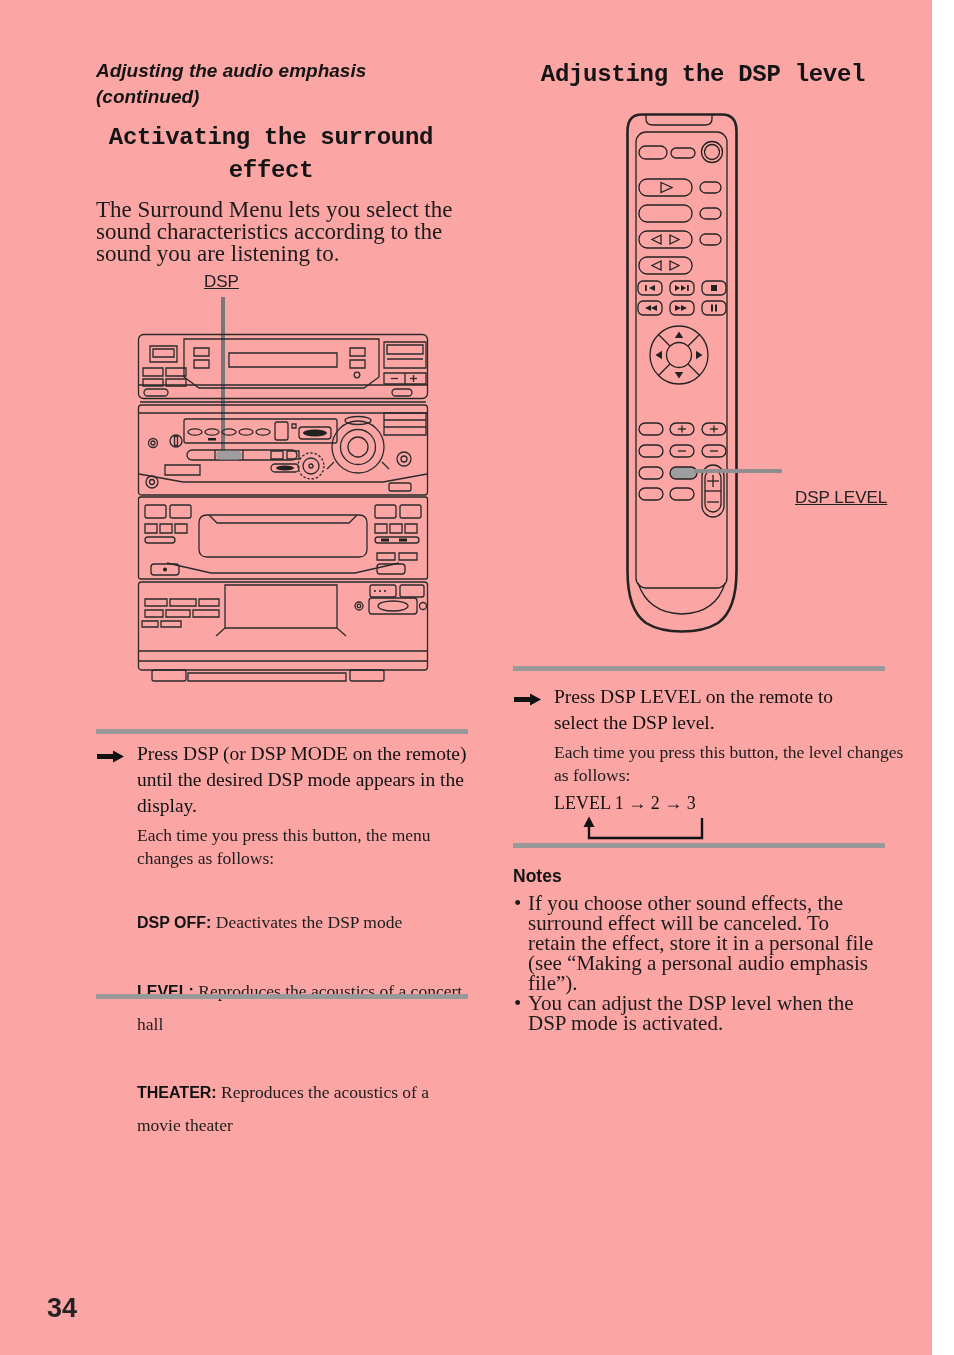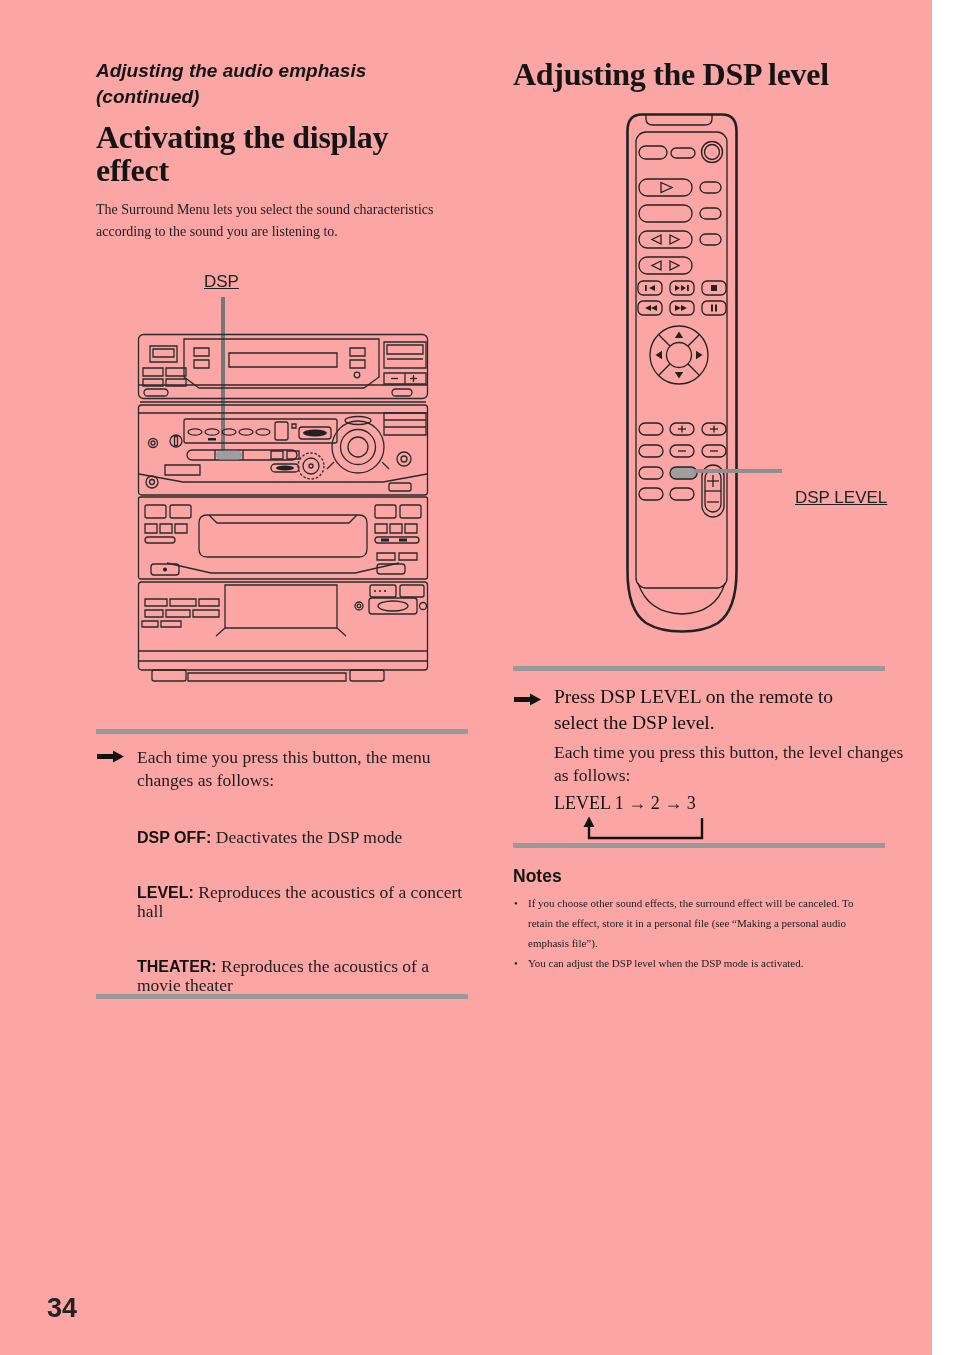--- a/index.html
+++ b/index.html
@@ -1,51 +1,51 @@
 <!DOCTYPE html>
 <html><head>
 <meta charset="utf-8">
 <style>
   html,body{margin:0;padding:0;background:#fff;}
   #page{position:relative;width:932px;height:1355px;background:#fca5a5;overflow:hidden;
         font-family:"Liberation Serif",serif;color:#1a1a1a;}
   .abs{position:absolute;}
   .rule{background:#999999;height:5px;}
-  .h1{font-family:Liberation Serif, serif;font-weight:bold;font-size:32px;
-      line-height:33px;color:#141414;letter-spacing:-0.3px;}
+  .h1{font-family:Liberation Mono, monospace;font-weight:bold;font-size:24px;
+      line-height:33px;color:#141414;letter-spacing:-0.3px;text-align:center;}
   .cont{font-family:"Liberation Sans",sans-serif;font-weight:bold;font-style:italic;
         font-size:19px;line-height:26px;color:#141414;}
-  .body-text{font-size:14px;line-height:22px;color:#1c1c1c;}
+  .body-text{font-size:23px;line-height:22px;color:#1c1c1c;}
   .step-block{position:absolute;width:372px;}
   .step-arrow{position:absolute;left:0;top:8px;}
   .step-content{margin-left:41px;}
   .step-instruction{font-size:19.5px;line-height:26px;color:#111;}
   .step-detail{font-size:17.5px;line-height:23px;margin-top:5px;color:#1c1c1c;}
-  .mode-line{font-size:17.5px;line-height:19px;color:#1c1c1c;margin-top:36px;}
+  .mode-line{font-size:17.5px;line-height:32px;color:#1c1c1c;margin-top:36px;}
   .mode-label{font-family:"Liberation Sans",sans-serif;font-weight:bold;font-size:16px;color:#111;}
   .callout-label{font-family:"Liberation Sans",sans-serif;font-size:17px;color:#222;text-decoration:underline;}
   .sequence{font-size:18px;line-height:24px;margin-top:4px;color:#111;}
   .notes-title{font-family:"Liberation Sans",sans-serif;font-weight:bold;font-size:17.5px;color:#141414;}
-  .note-item{position:relative;padding-left:15px;font-size:11px;line-height:20px;color:#1c1c1c;}
+  .note-item{position:relative;padding-left:15px;font-size:21px;line-height:20px;color:#1c1c1c;}
   .note-item::before{content:"•";position:absolute;left:1px;top:0;}
   .pagenum{font-family:"Liberation Sans",sans-serif;font-weight:bold;font-size:27px;color:#222;}
   svg{display:block;}
   .ill line,.ill path,.ill rect,.ill circle,.ill ellipse{vector-effect:non-scaling-stroke;}
 </style>
 </head>
 <body>
 
 <div id="page">
 
   <div class="abs cont" style="left:96px;top:58px;width:340px;">
     <div>Adjusting the audio emphasis</div>
     <div>(continued)</div>
   </div>
 
-  <div class="abs h1" style="left:96px;top:121px;width:350px;">Activating the display effect</div>
+  <div class="abs h1" style="left:96px;top:121px;width:350px;">Activating the surround effect</div>
 
   <div class="abs body-text" style="left:96px;top:199px;width:378px;">The Surround Menu lets you select the sound characteristics according to the sound you are listening to.</div>
 
   <div class="abs callout-label" style="left:204px;top:272px;">DSP</div>
   <div class="abs" style="left:221px;top:297px;width:3.5px;height:159px;background:#777;"></div>
 
   <svg class="abs ill" style="left:137px;top:333px;" width="292" height="350" viewBox="0 0 292 350" fill="none" stroke="#2a2a2a" stroke-width="1.3">
 
     <rect x="1.5" y="1.5" width="289" height="64" rx="5"></rect>
     <line x1="1.5" y1="52" x2="290.5" y2="52"></line>
@@ -172,20 +172,21 @@
     <rect x="51" y="340" width="158" height="8"></rect>
   </svg>
 
   <div class="abs rule" style="left:96px;top:729px;width:372px;"></div>
 
   <div class="step-block" style="left:96px;top:741px;">
     <svg class="step-arrow" width="30" height="15" viewBox="0 0 30 15">
       <path d="M1,5 H17 V1.5 L28,7.5 L17,13.5 V10 H1 Z" fill="#111"></path>
     </svg>
     <div class="step-content">
+      <div class="step-instruction" style="width:334px;">Press DSP (or DSP MODE on the remote) until the desired DSP mode appears in the display.</div>
       <div class="step-detail" style="width:316px;">Each time you press this button, the menu changes as follows:</div>
       <div style="margin-top:3px;width:334px;">
         <div class="mode-line"><span class="mode-label">DSP OFF:</span> <span>Deactivates the DSP mode</span></div>
         <div class="mode-line"><span class="mode-label">LEVEL:</span> <span>Reproduces the acoustics of a concert hall</span></div>
         <div class="mode-line"><span class="mode-label">THEATER:</span> <span>Reproduces the acoustics of a movie theater</span></div>
       </div>
     </div>
   </div>
 
   <div class="abs rule" style="left:96px;top:994px;width:372px;"></div>

